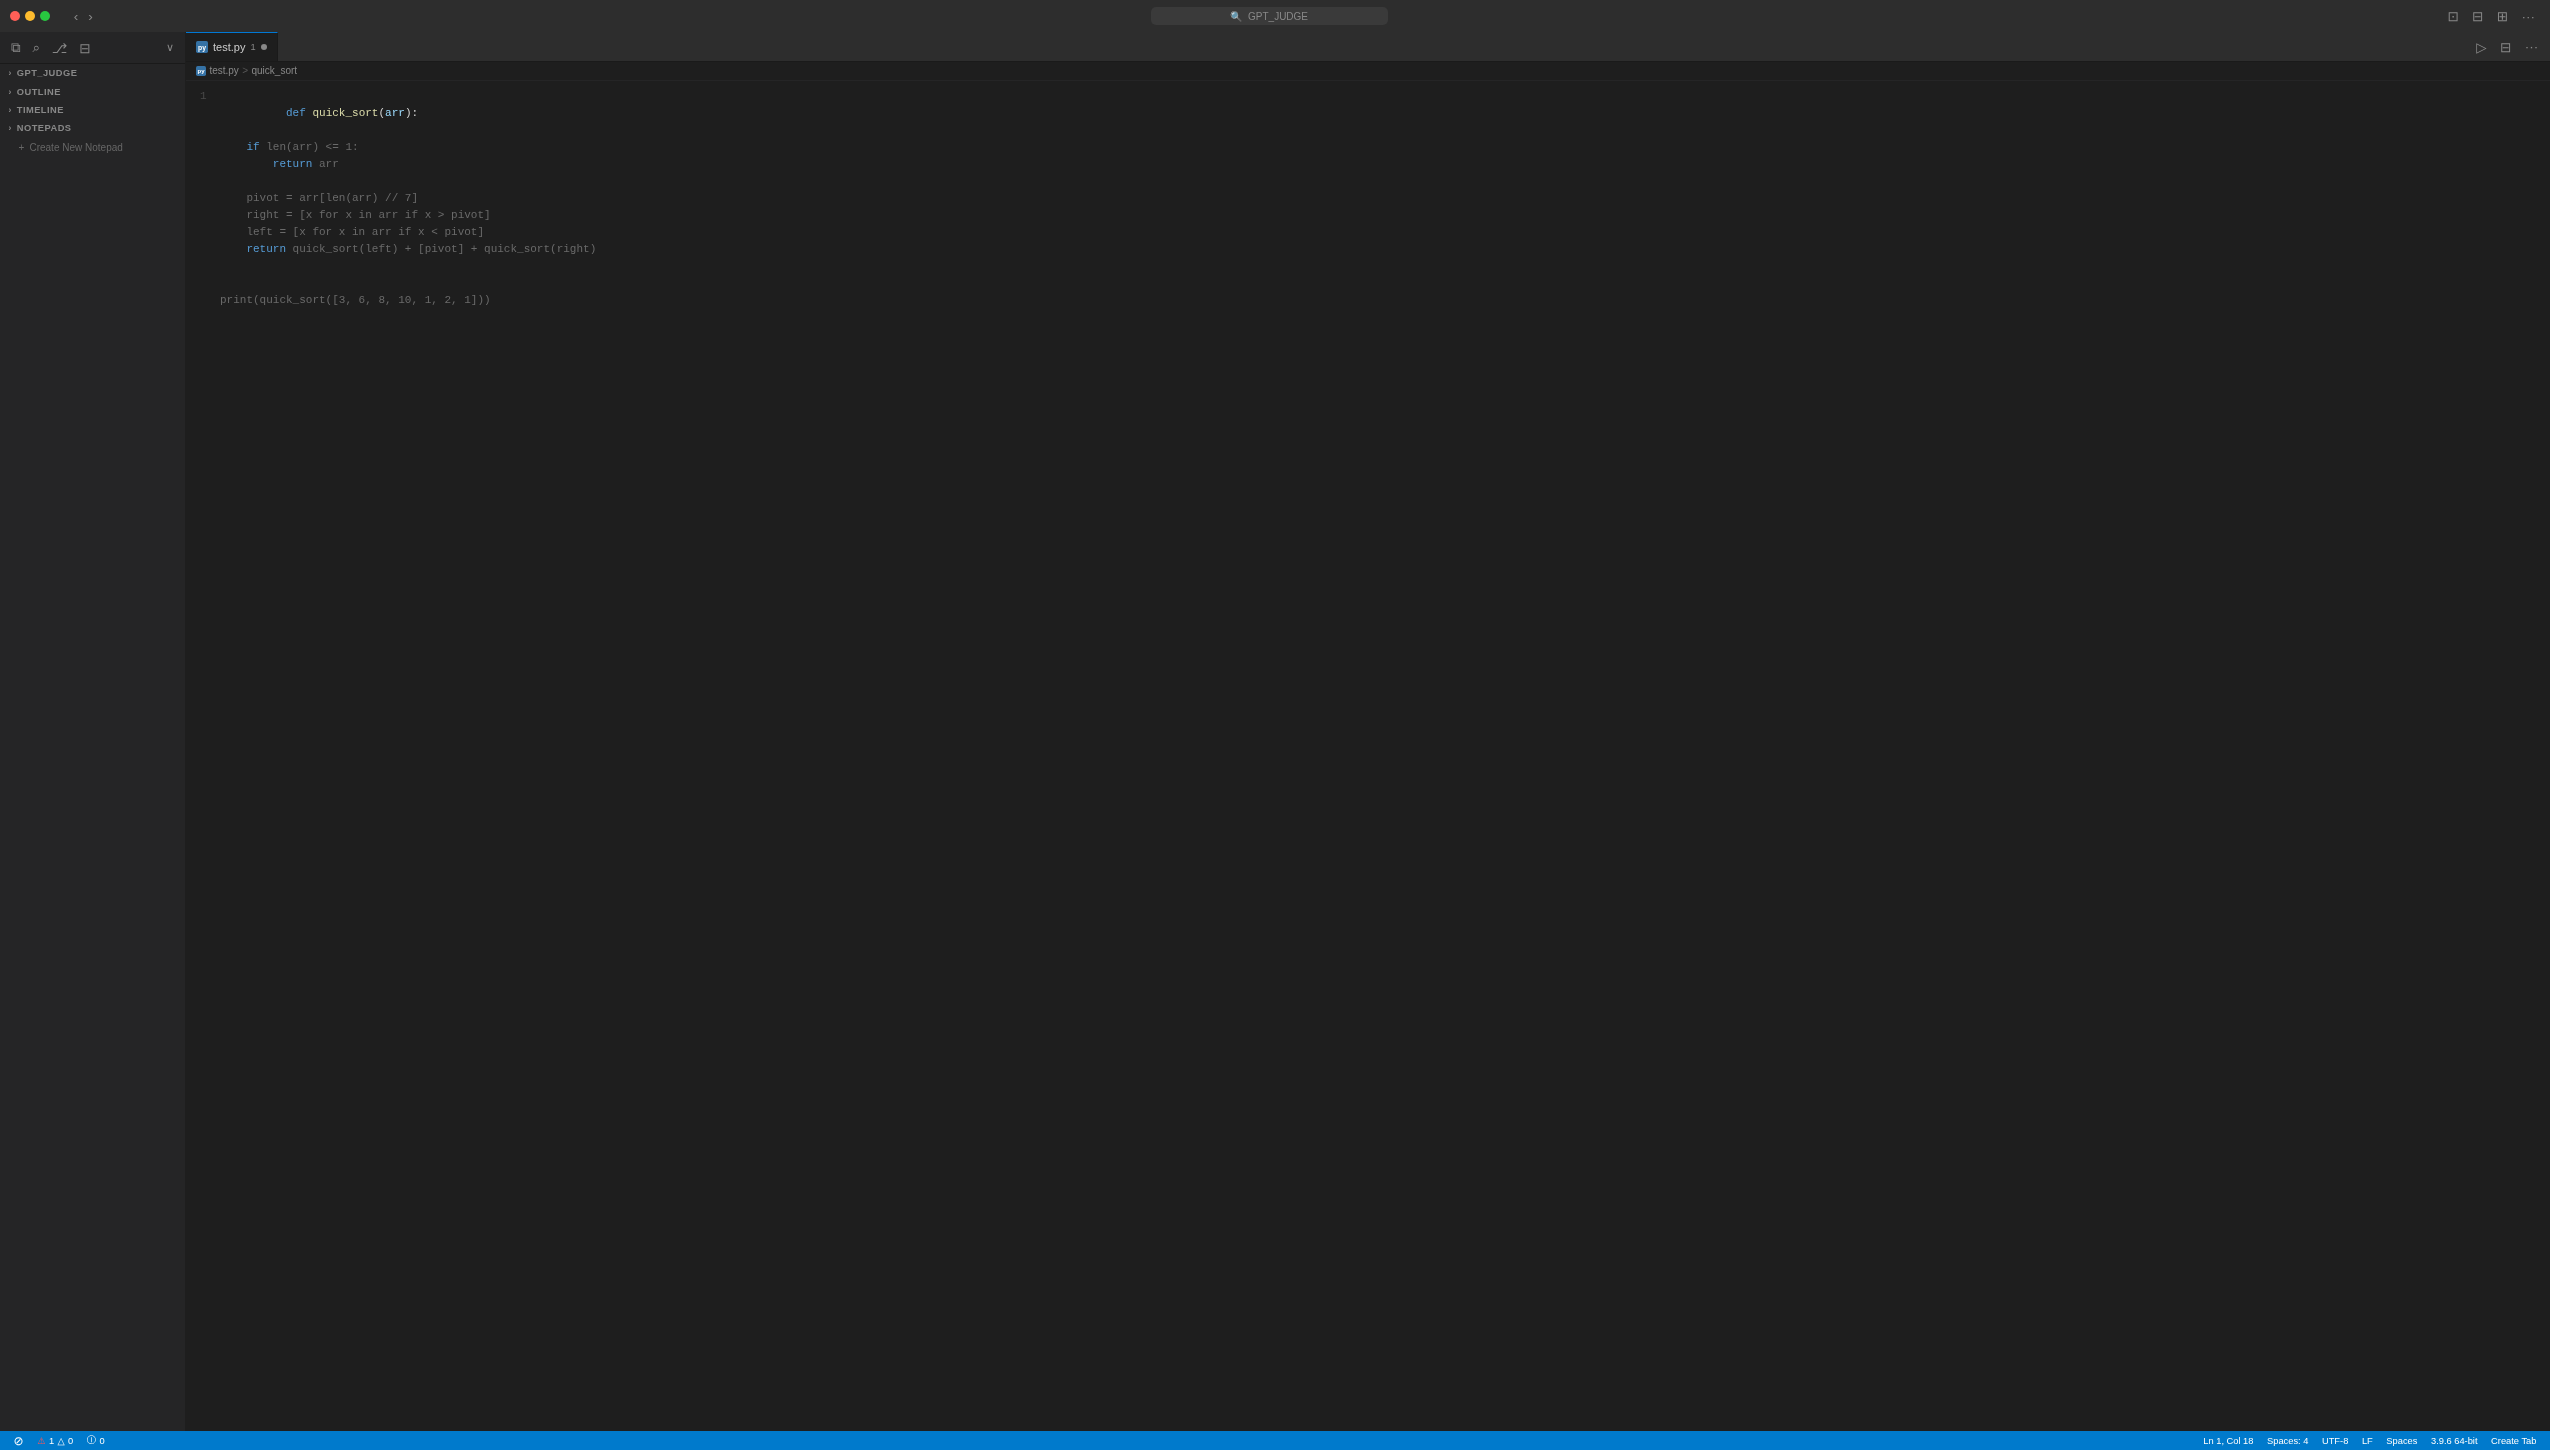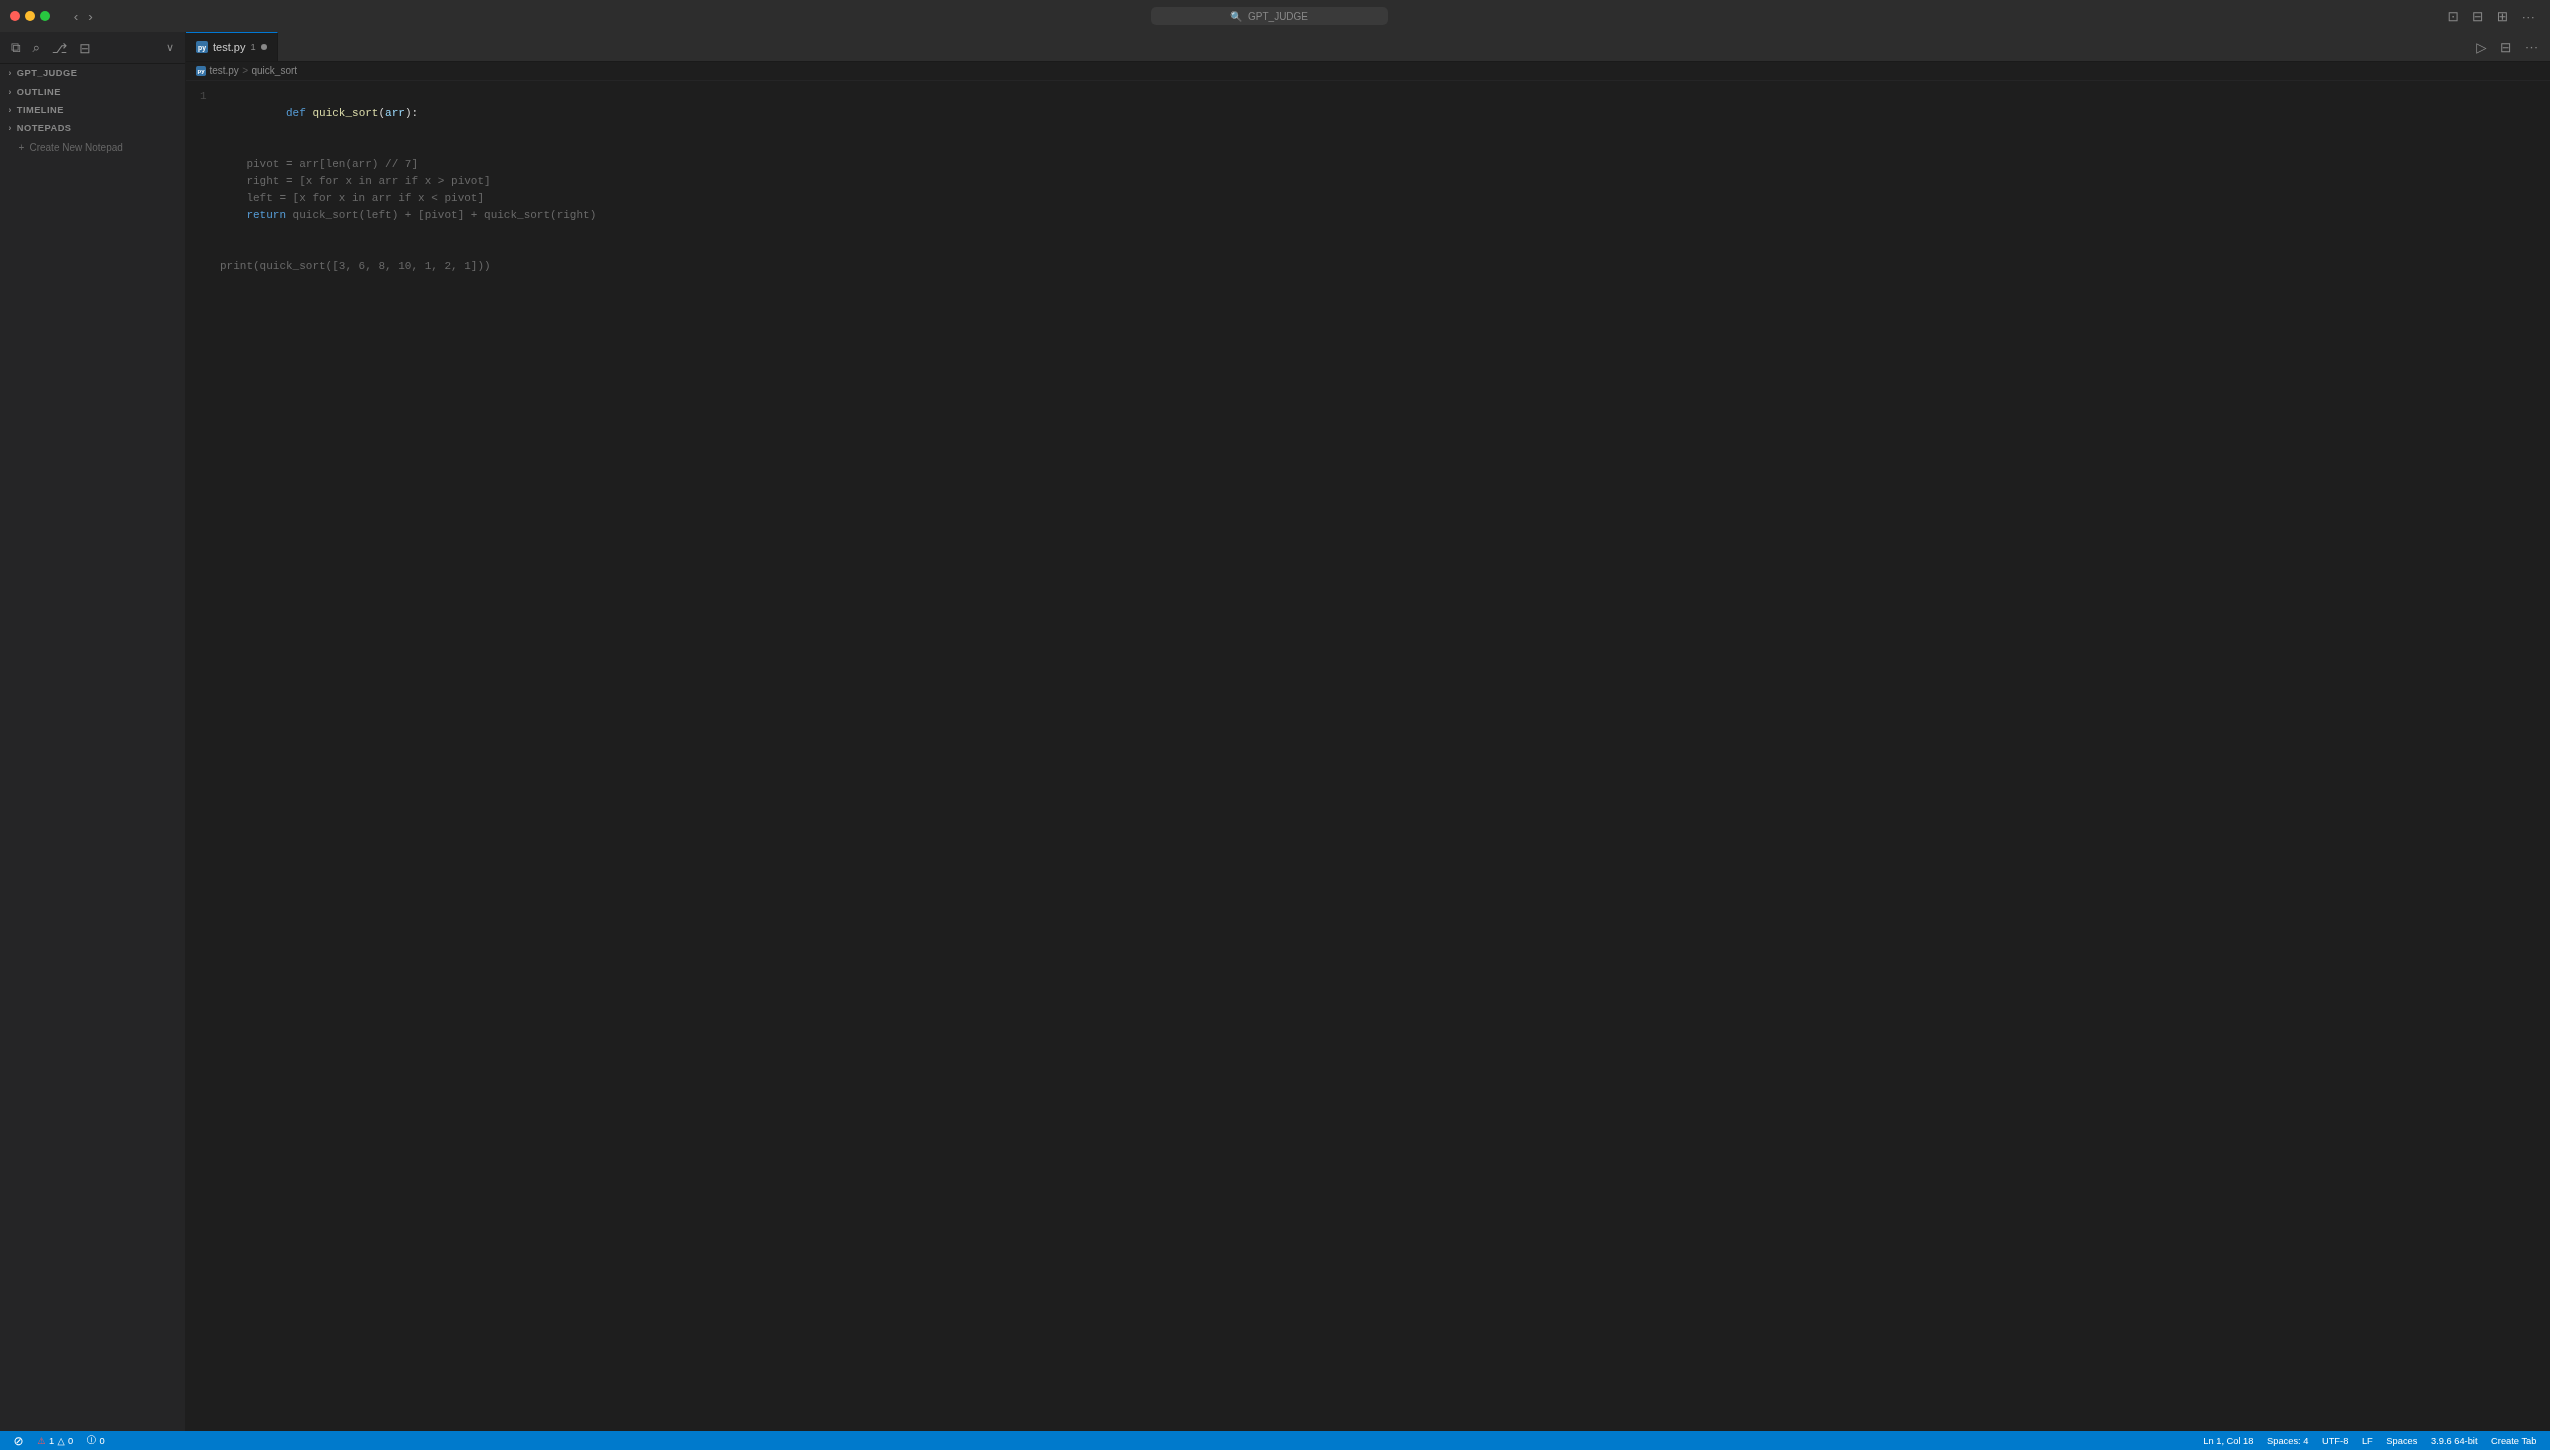--- a/index.html
+++ b/index.html
@@ -392,20 +392,28 @@
 
     <div class="code-editor">
       <div class="code-line">
         <span class="line-number">1</span>
         <span class="line-content">
           <span class="kw">def</span> <span class="fn">quick_sort</span><span class="op">(</span><span class="param">arr</span><span class="op">):</span>
         </span>
       </div>
       <div class="code-line">
         <span class="line-number"></span>
+        <span class="line-content dim">    <span class="kw">if</span> len(arr) &lt;= 1:</span>
+      </div>
+      <div class="code-line">
+        <span class="line-number"></span>
+        <span class="line-content dim">        <span class="kw">return</span> arr</span>
+      </div>
+      <div class="code-line">
+        <span class="line-number"></span>
         <span class="line-content"> </span>
       </div>
       <div class="code-line">
         <span class="line-number"></span>
         <span class="line-content dim">    pivot = arr[len(arr) // 7]</span>
       </div>
       <div class="code-line">
         <span class="line-number"></span>
         <span class="line-content dim">    right = [x for x in arr if x &gt; pivot]</span>
       </div>

